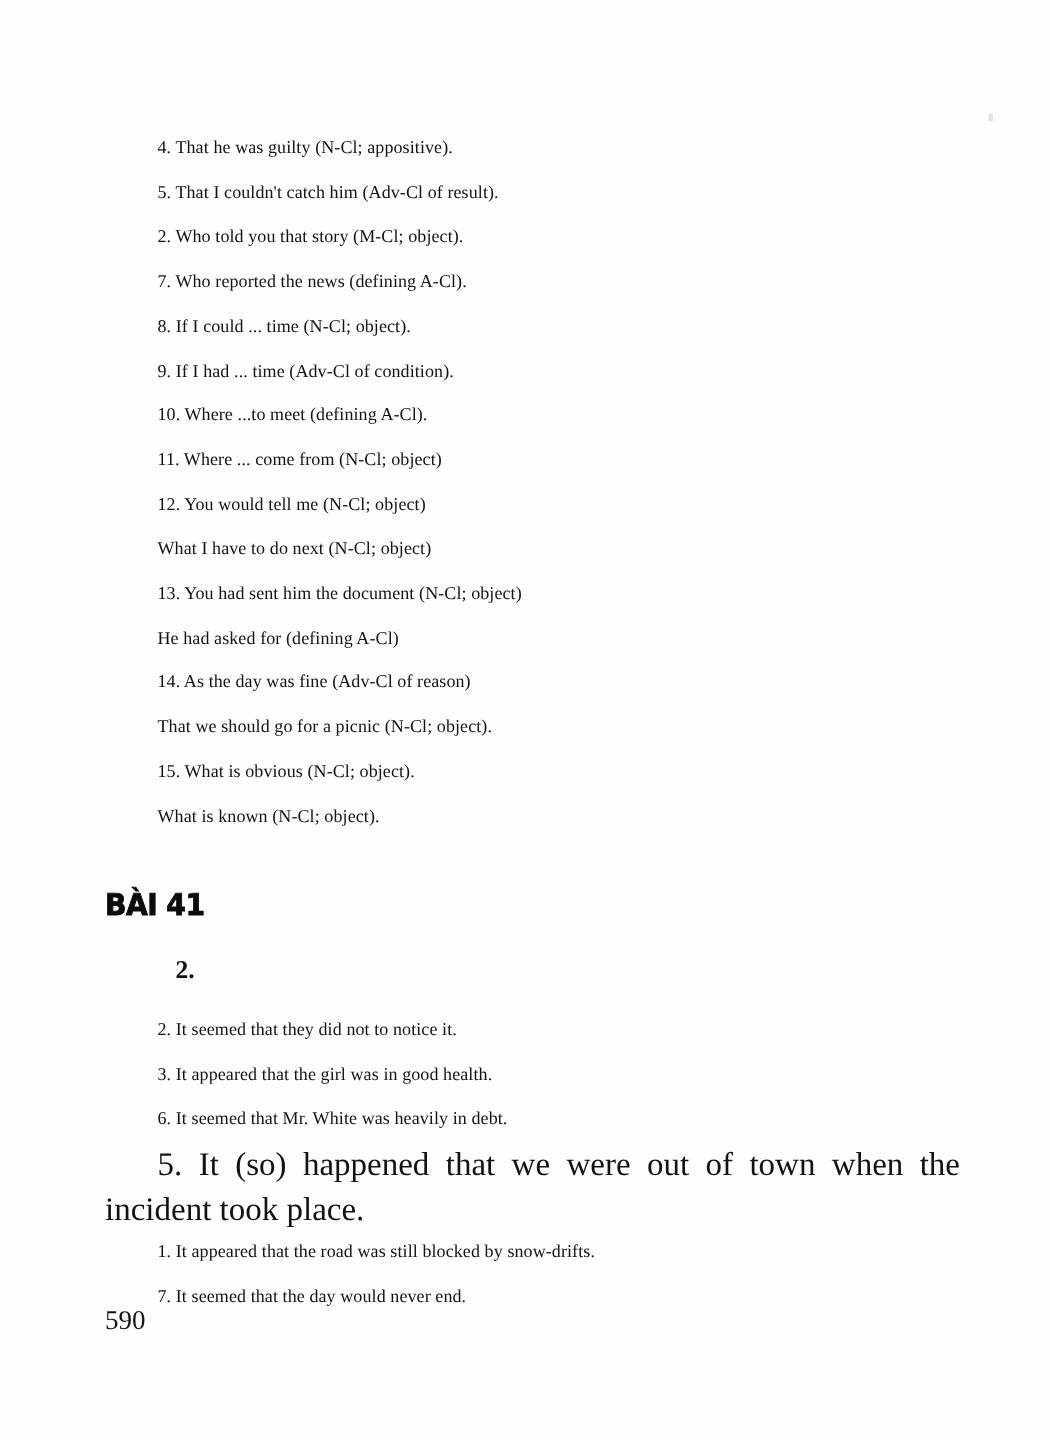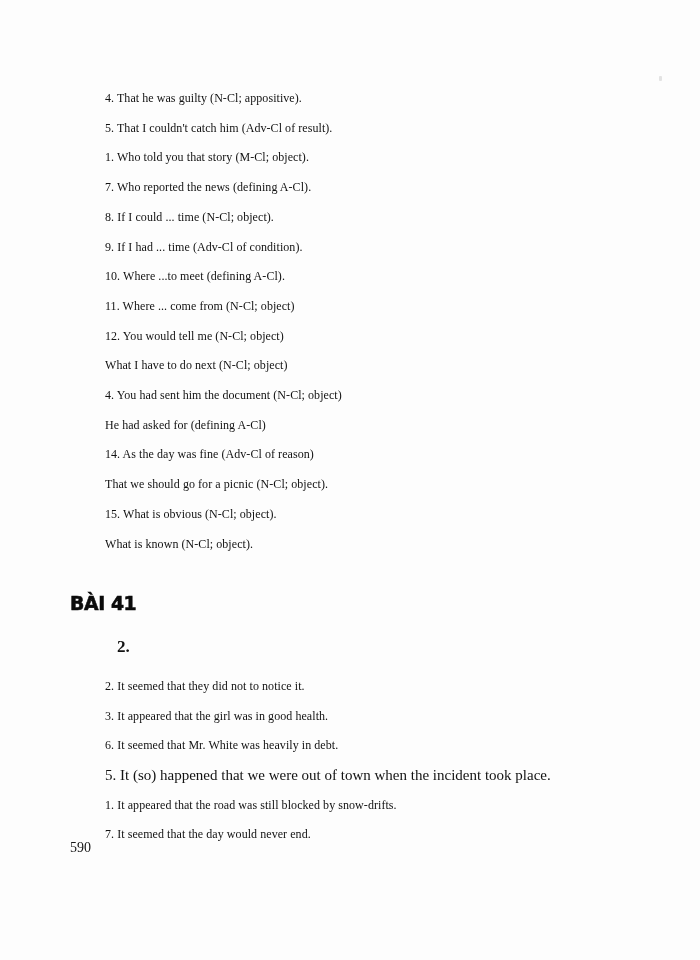--- a/index.html
+++ b/index.html
@@ -75,59 +75,59 @@
     padding-left: 47px;
     margin: 0;
     margin-top: 17px;
   }
 
   .exercise-list {
     margin-top: 10px;
   }
 
   .para-justified {
-    font-size: 15px;
+    font-size: 22px;
     line-height: 29.7px;
     margin: 0;
     text-align: justify;
     text-indent: 35px;
     width: 570px;
     font-family: Liberation Serif, serif;
   }
 
   .page-number {
     position: absolute;
     left: 70px;
-    top: 837px;
-    font-size: 14px;
+    top: 869px;
+    font-size: 18px;
     line-height: 22px;
     color: #151515;
   }
 </style>
 </head>
 <body>
 
 <div class="page">
 
   <div class="scan-speck"></div>
 
   <div class="content">
 
     <div>
       <p class="answer-line">4. That he was guilty (N-Cl; appositive).</p>
       <p class="answer-line">5. That I couldn't catch him (Adv-Cl of result).</p>
-      <p class="answer-line">1. Who told you that story (M-Cl; object).</p>
+      <p class="answer-line">2. Who told you that story (M-Cl; object).</p>
       <p class="answer-line">7. Who reported the news (defining A-Cl).</p>
       <p class="answer-line">8. If I could ... time (N-Cl; object).</p>
       <p class="answer-line">9. If I had ... time (Adv-Cl of condition).</p>
       <p class="answer-line">10. Where ...to meet (defining A-Cl).</p>
       <p class="answer-line">11. Where ... come from (N-Cl; object)</p>
       <p class="answer-line">12. You would tell me (N-Cl; object)</p>
       <p class="answer-line">What I have to do next (N-Cl; object)</p>
-      <p class="answer-line">4. You had sent him the document (N-Cl; object)</p>
+      <p class="answer-line">13. You had sent him the document (N-Cl; object)</p>
       <p class="answer-line">He had asked for (defining A-Cl)</p>
       <p class="answer-line">14. As the day was fine  (Adv-Cl of reason)</p>
       <p class="answer-line">That we should go for a picnic (N-Cl; object).</p>
       <p class="answer-line">15. What is obvious (N-Cl; object).</p>
       <p class="answer-line">What is known (N-Cl; object).</p>
     </div>
 
     <div class="heading-block">
       <h2 class="lesson-heading">BÀI 41</h2>
     </div>

